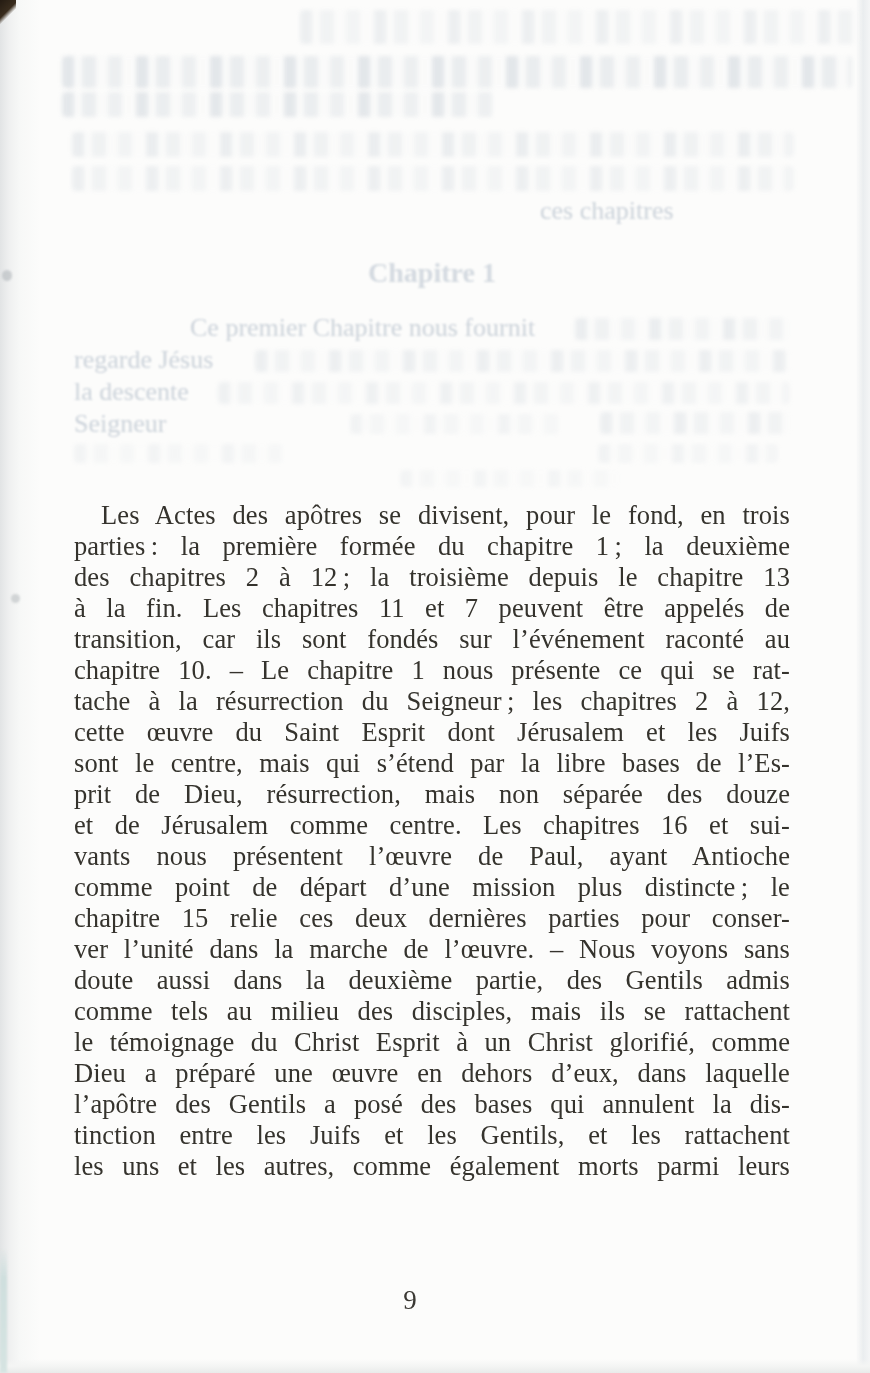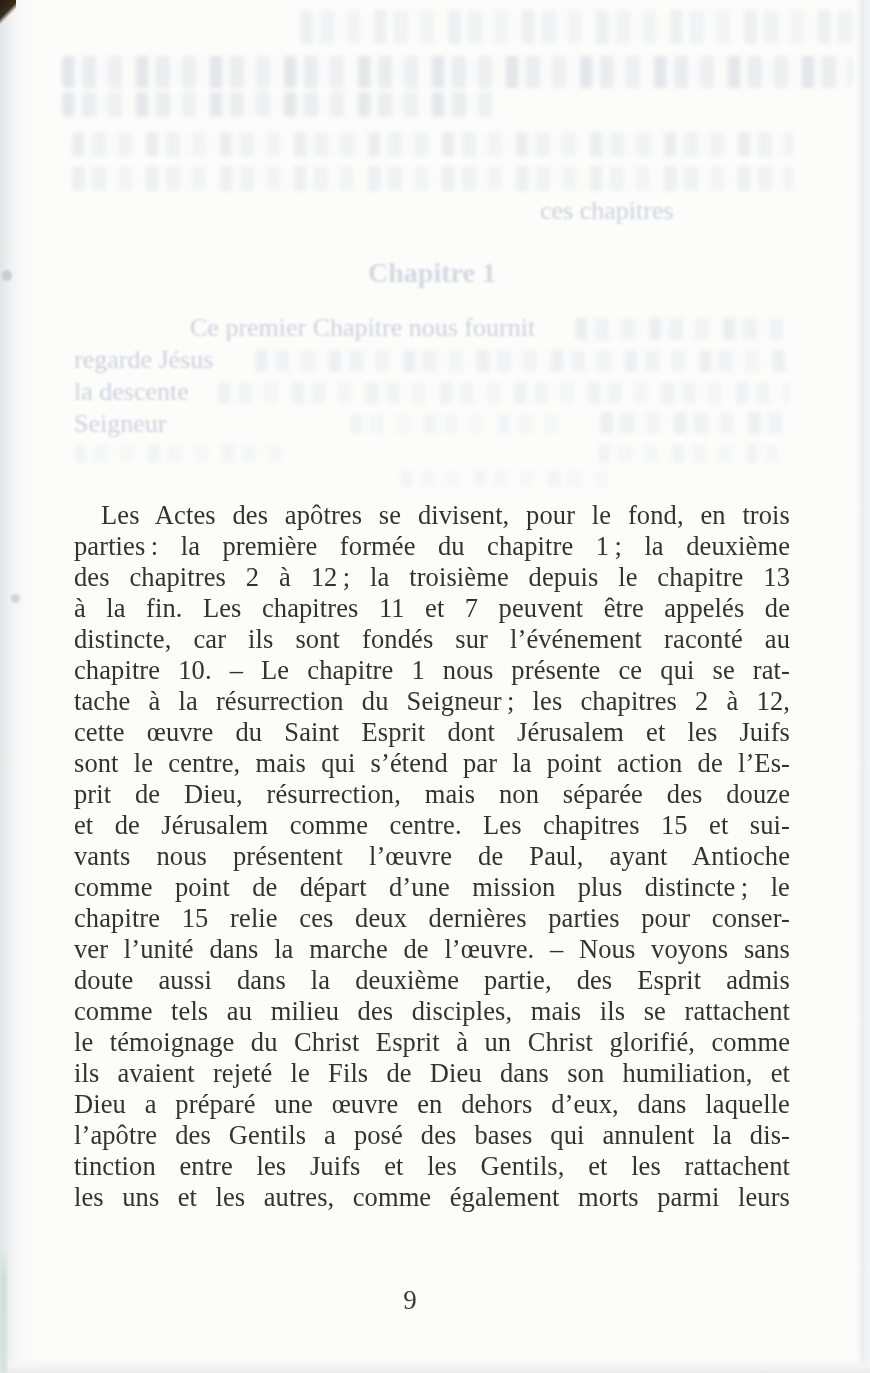--- a/index.html
+++ b/index.html
@@ -111,35 +111,34 @@
   <div class="smudge" style="left:600px;top:412px;width:190px;height:22px;opacity:.45;"></div>
   <div class="smudge" style="left:74px;top:444px;width:210px;height:19px;opacity:.28;"></div>
   <div class="smudge" style="left:598px;top:444px;width:180px;height:19px;opacity:.3;"></div>
   <div class="smudge" style="left:400px;top:470px;width:220px;height:17px;opacity:.26;"></div>
 
   <div class="body-text">
     <div class="line indent">Les Actes des apôtres se divisent, pour le fond, en trois</div>
     <div class="line">parties : la première formée du chapitre 1 ; la deuxième</div>
     <div class="line">des chapitres 2 à 12 ; la troisième depuis le chapitre 13</div>
     <div class="line">à la fin. Les chapitres 11 et 7 peuvent être appelés de</div>
-    <div class="line">distincte, car ils sont fondés sur l’événement raconté au</div>
+    <div class="line">transition, car ils sont fondés sur l’événement raconté au</div>
     <div class="line">chapitre 10. – Le chapitre 1 nous présente ce qui se rat-</div>
     <div class="line">tache à la résurrection du Seigneur ; les chapitres 2 à 12,</div>
     <div class="line">cette œuvre du Saint Esprit dont Jérusalem et les Juifs</div>
-    <div class="line">sont le centre, mais qui s’étend par la point action de l’Es-</div>
+    <div class="line">sont le centre, mais qui s’étend par la libre bases de l’Es-</div>
     <div class="line">prit de Dieu, résurrection, mais non séparée des douze</div>
-    <div class="line">et de Jérusalem comme centre. Les chapitres 15 et sui-</div>
+    <div class="line">et de Jérusalem comme centre. Les chapitres 16 et sui-</div>
     <div class="line">vants nous présentent l’œuvre de Paul, ayant Antioche</div>
     <div class="line">comme point de départ d’une mission plus distincte ; le</div>
     <div class="line">chapitre 15 relie ces deux dernières parties pour conser-</div>
     <div class="line">ver l’unité dans la marche de l’œuvre. – Nous voyons sans</div>
-    <div class="line">doute aussi dans la deuxième partie, des Esprit admis</div>
+    <div class="line">doute aussi dans la deuxième partie, des Gentils admis</div>
     <div class="line">comme tels au milieu des disciples, mais ils se rattachent</div>
     <div class="line">le témoignage du Christ Esprit à un Christ glorifié, comme</div>
-    <div class="line">ils avaient rejeté le Fils de Dieu dans son humiliation, et</div>
     <div class="line">Dieu a préparé une œuvre en dehors d’eux, dans laquelle</div>
     <div class="line">l’apôtre des Gentils a posé des bases qui annulent la dis-</div>
     <div class="line">tinction entre les Juifs et les Gentils, et les rattachent</div>
     <div class="line">les uns et les autres, comme également morts parmi leurs</div>
   </div>
 
   <div class="page-number">9</div>
 
 </div>
 

